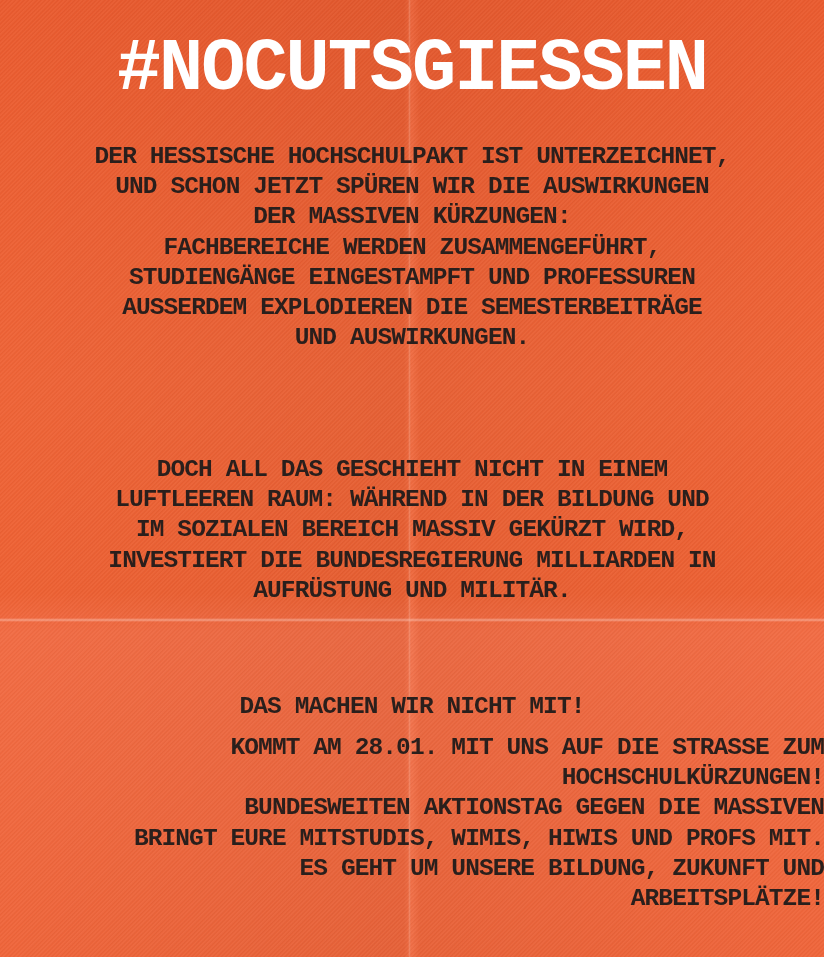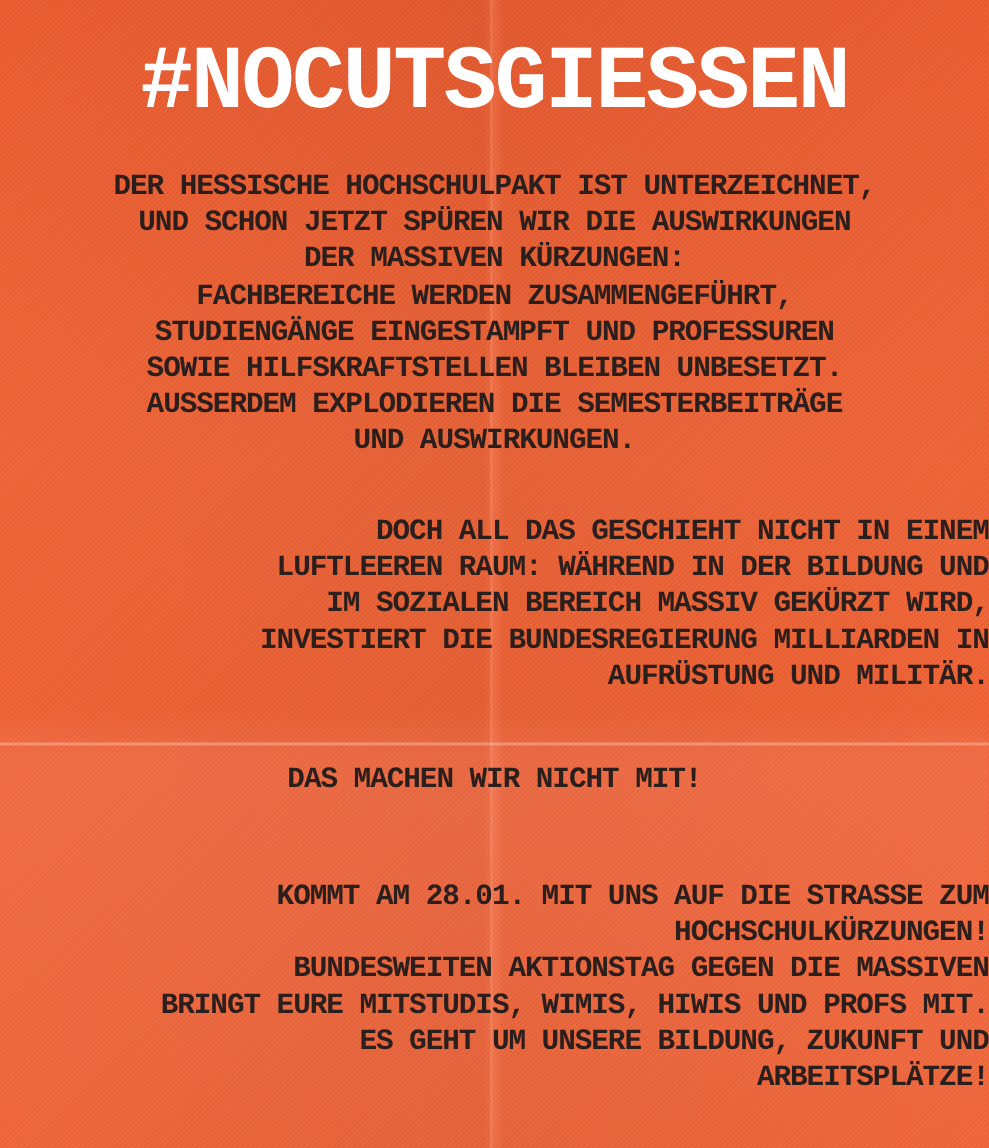--- a/index.html
+++ b/index.html
@@ -31,41 +31,40 @@
       font-size: 75px; line-height: 80px; letter-spacing: -2px;
       transform: scaleX(0.98);
     }
     .block {
       position: absolute; left: 0; right: 0;
       color: #2a1f1c; font-weight: bold;
       font-size: 24.5px; line-height: 30.2px; letter-spacing: -0.9px;
     }
     .block .line { display: block; white-space: nowrap; }
     #p1 { top: 142px; }
-    #p2 { top: 429px; text-align: right; }
-    #p3 { top: 636px; }
+    #p2 { top: 455px; }
+    #p3 { top: 692px; }
     #p4 { top: 733px; text-align: right; }
   </style>
 </head>
 <body>
 
 <div class="paper"></div>
 <div class="fold-v"></div>
 <div class="fold-h"></div>
 
 <div class="content">
   <div class="title">#NOCUTSGIESSEN</div>
 
   <div class="block" id="p1">
     <span class="line">DER HESSISCHE HOCHSCHULPAKT IST UNTERZEICHNET,</span>
     <span class="line">UND SCHON JETZT SPÜREN WIR DIE AUSWIRKUNGEN</span>
     <span class="line">DER MASSIVEN KÜRZUNGEN:</span>
     <span class="line">FACHBEREICHE WERDEN ZUSAMMENGEFÜHRT,</span>
     <span class="line">STUDIENGÄNGE EINGESTAMPFT UND PROFESSUREN</span>
-    <span class="line">SOWIE HILFSKRAFTSTELLEN BLEIBEN UNBESETZT.</span>
     <span class="line">AUSSERDEM EXPLODIEREN DIE SEMESTERBEITRÄGE</span>
     <span class="line">UND AUSWIRKUNGEN.</span>
   </div>
 
   <div class="block" id="p2">
     <span class="line">DOCH ALL DAS GESCHIEHT NICHT IN EINEM</span>
     <span class="line">LUFTLEEREN RAUM: WÄHREND IN DER BILDUNG UND</span>
     <span class="line">IM SOZIALEN BEREICH MASSIV GEKÜRZT WIRD,</span>
     <span class="line">INVESTIERT DIE BUNDESREGIERUNG MILLIARDEN IN</span>
     <span class="line">AUFRÜSTUNG UND MILITÄR.</span>

